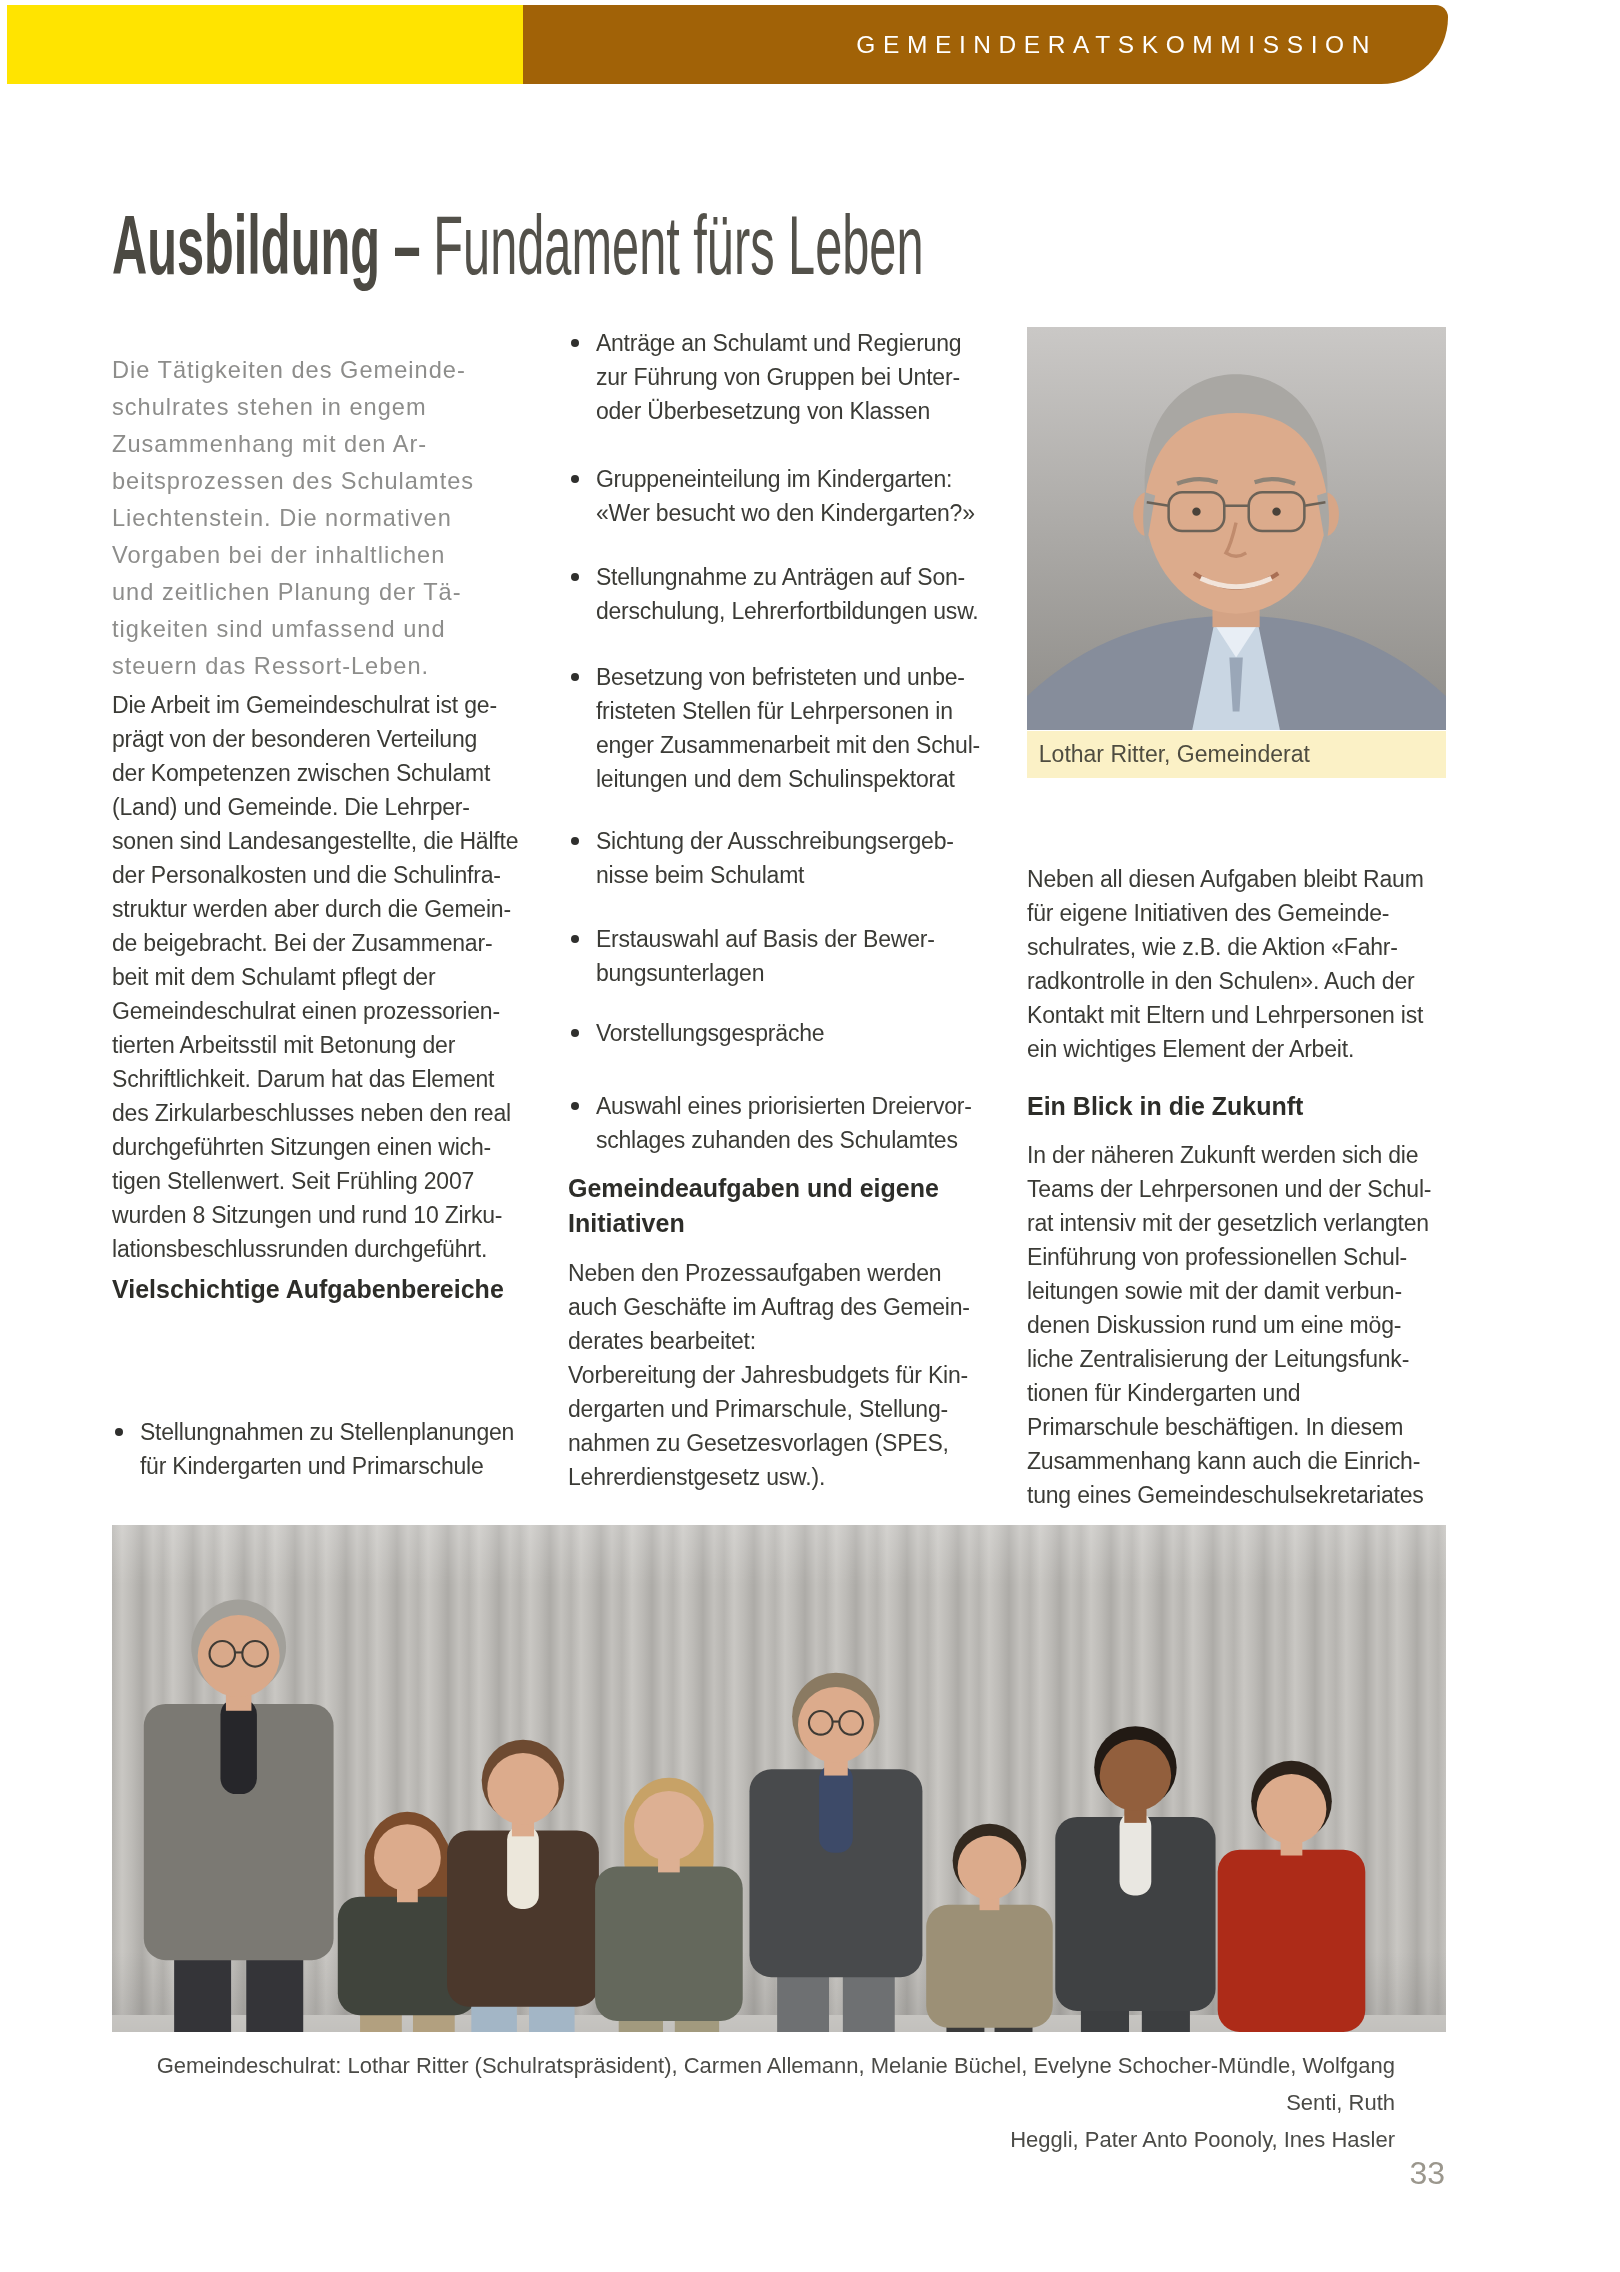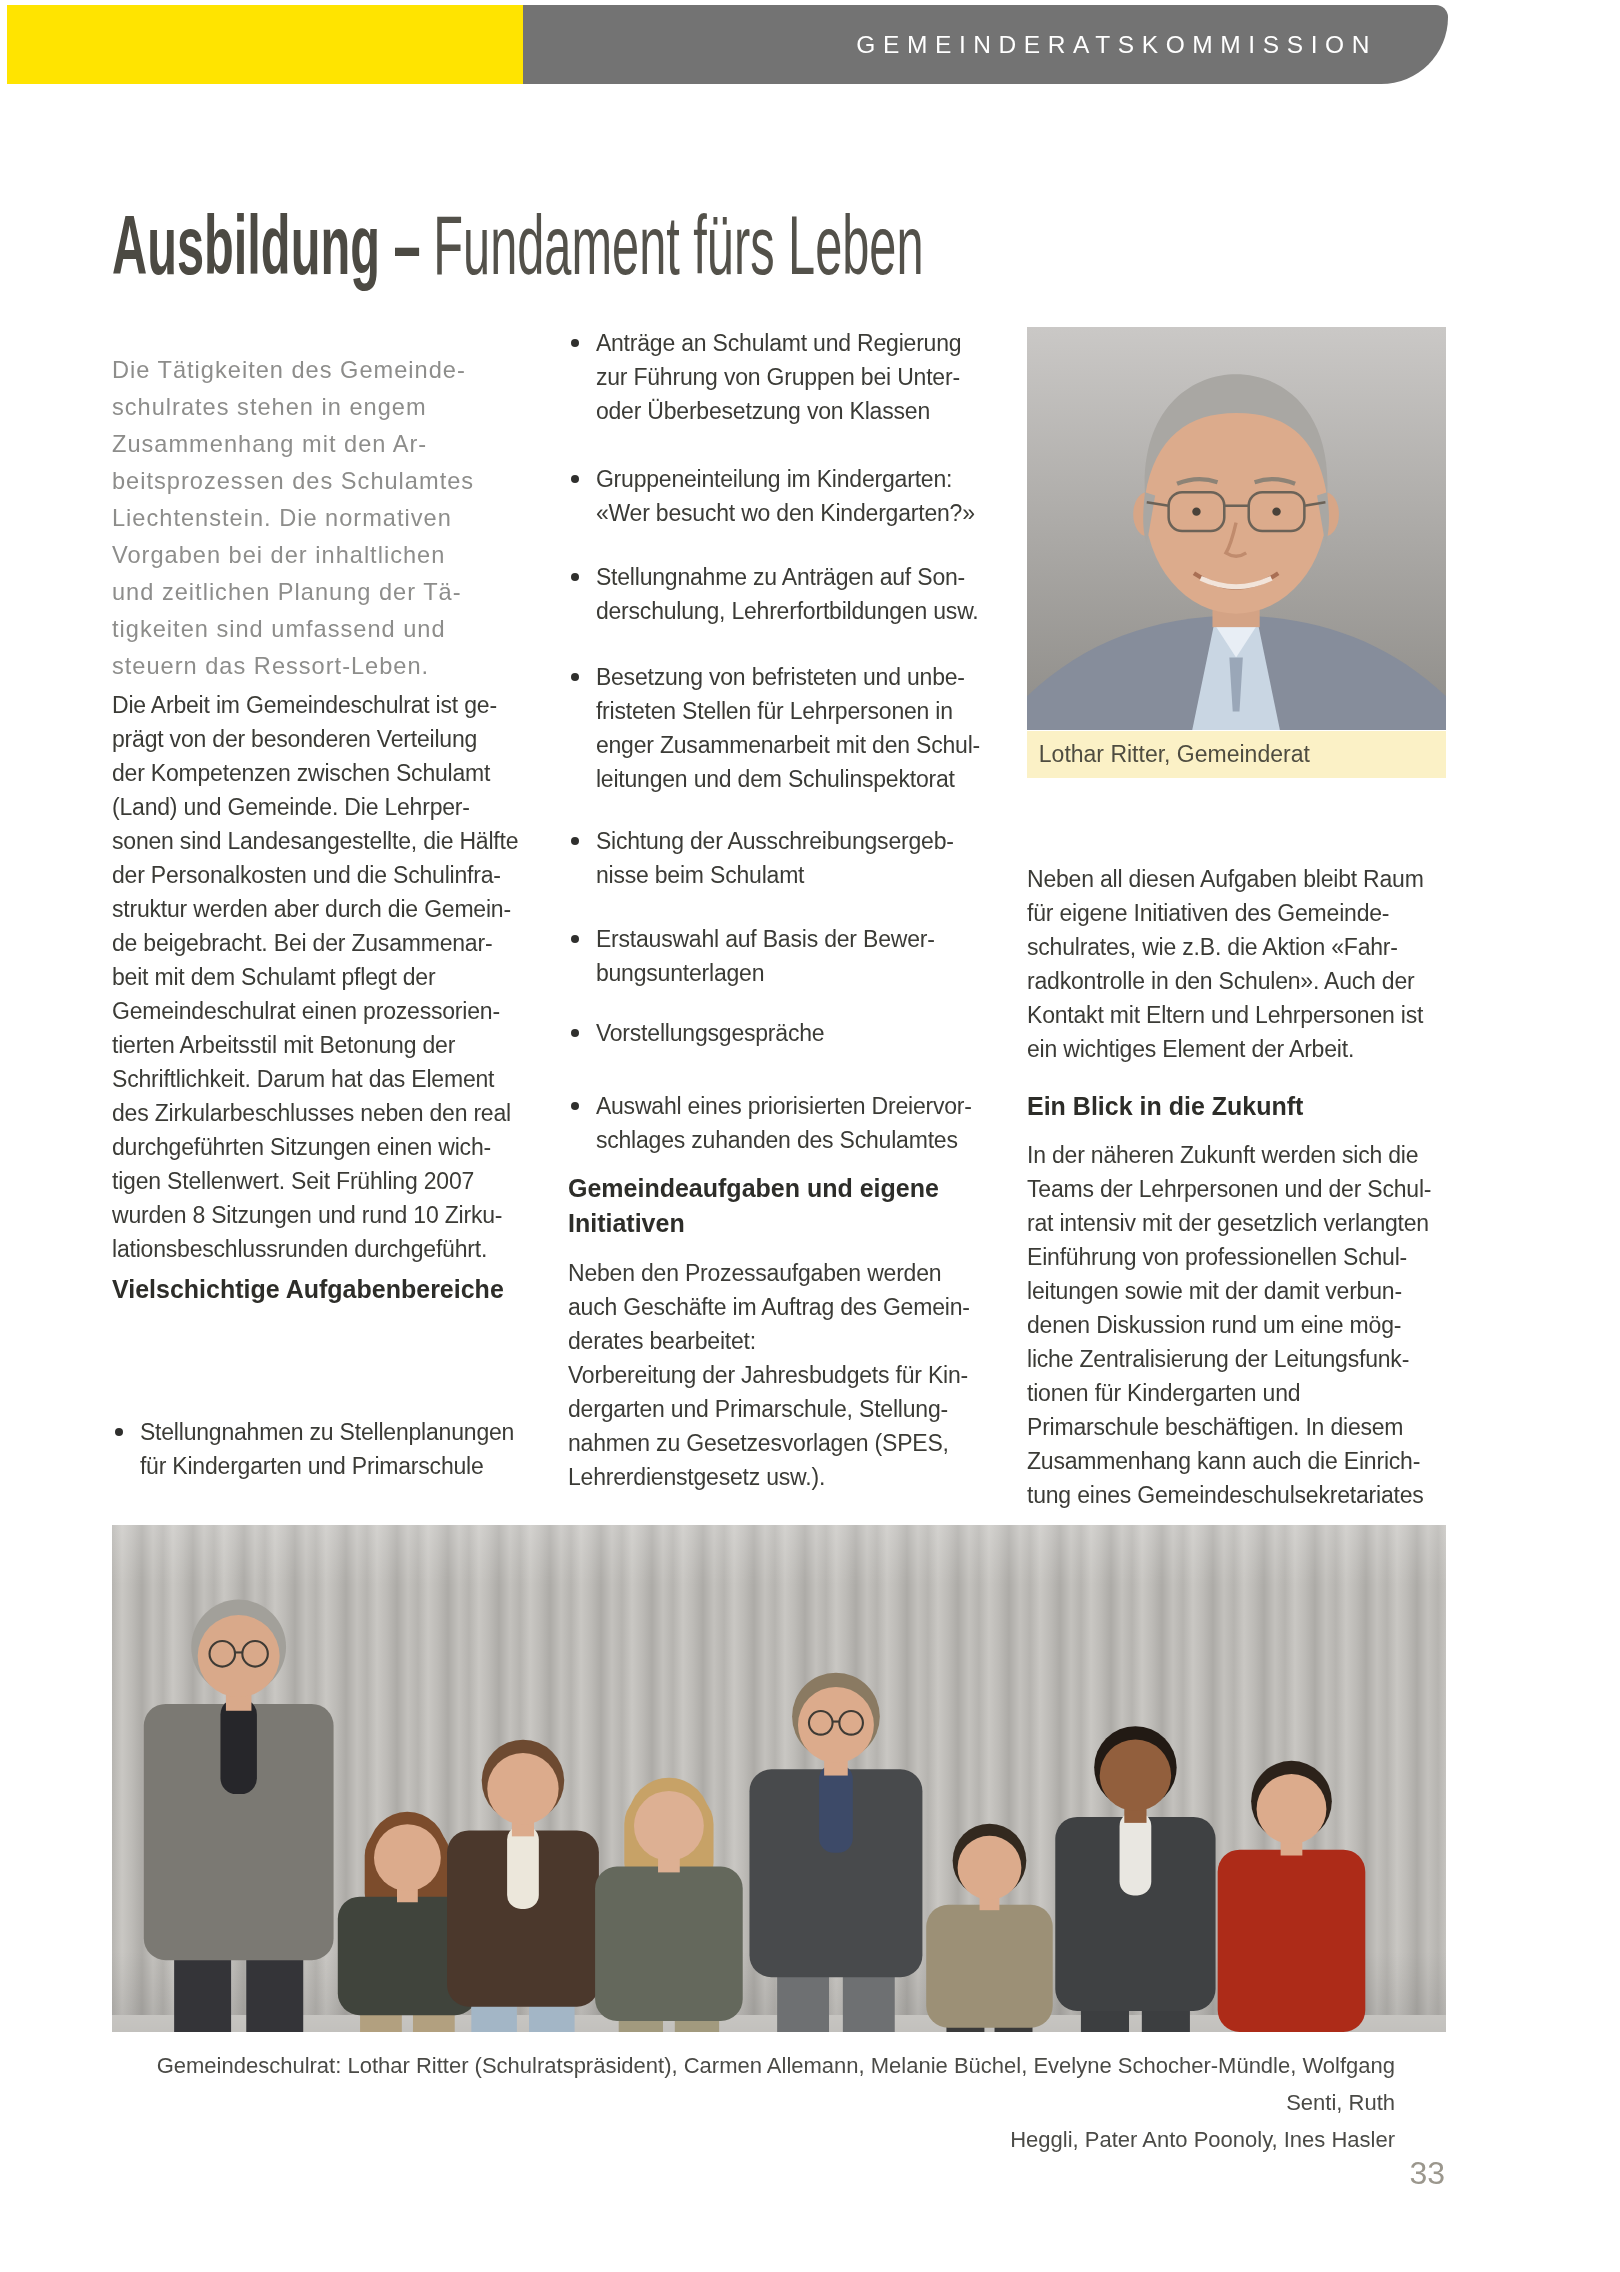--- a/index.html
+++ b/index.html
@@ -47,21 +47,21 @@
                  color:#4a4a46;white-space:pre-line;text-align:right;}
   .page-number{position:absolute;left:1350px;top:2155px;width:95px;text-align:right;
                font-size:32px;color:#9b978d;}
 </style>
 </head>
 <body>
 
 <div id="page">
 
   <div class="hdr-yellow" style="background: rgb(255, 228, 0);"></div>
-  <div class="hdr-bar" style="background: #737373;">
+  <div class="hdr-bar" style="background: #a16207;">
     <span class="hdr-label">GEMEINDERATSKOMMISSION</span>
   </div>
 
   <div class="title-wrap">
     <span class="t-bold">Ausbildung –</span><span class="t-reg">Fundament fürs Leben</span>
   </div>
 
   <div class="col" style="left:112px;top:0;width:424px;height:1527px;margin-top:28px;">
     <div class="blk intro" style="top:324px;">Die Tätigkeiten des Gemeinde-
 schulrates stehen in engem

